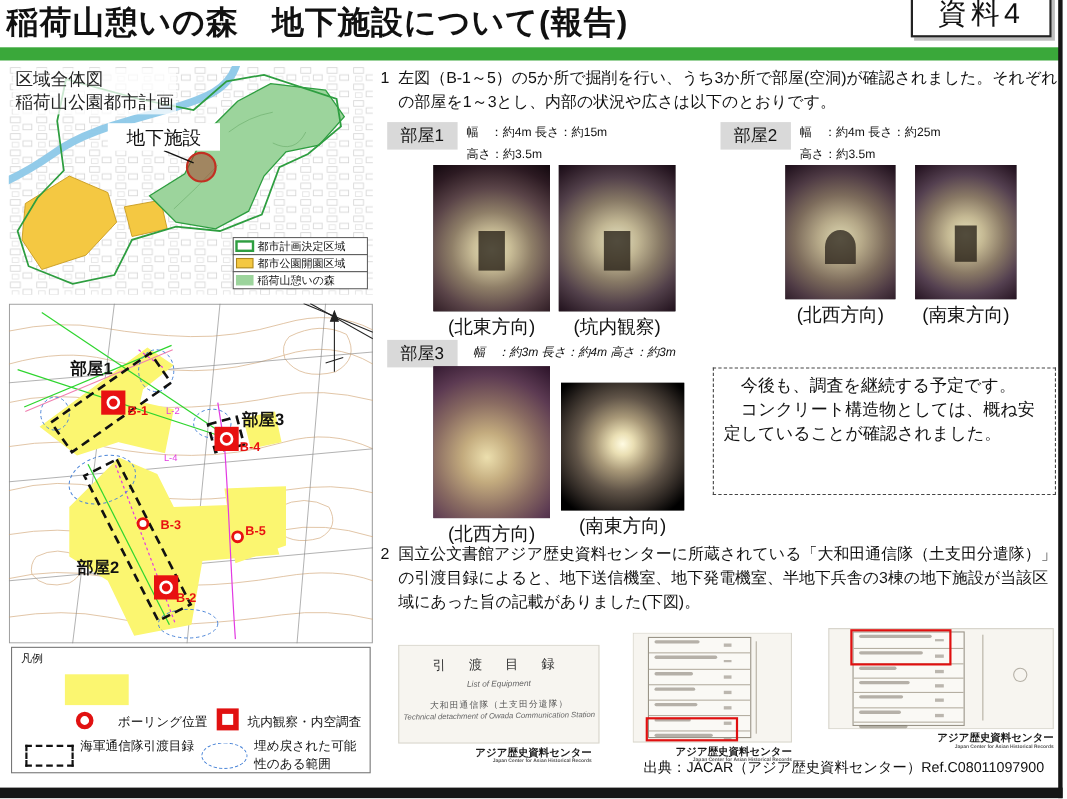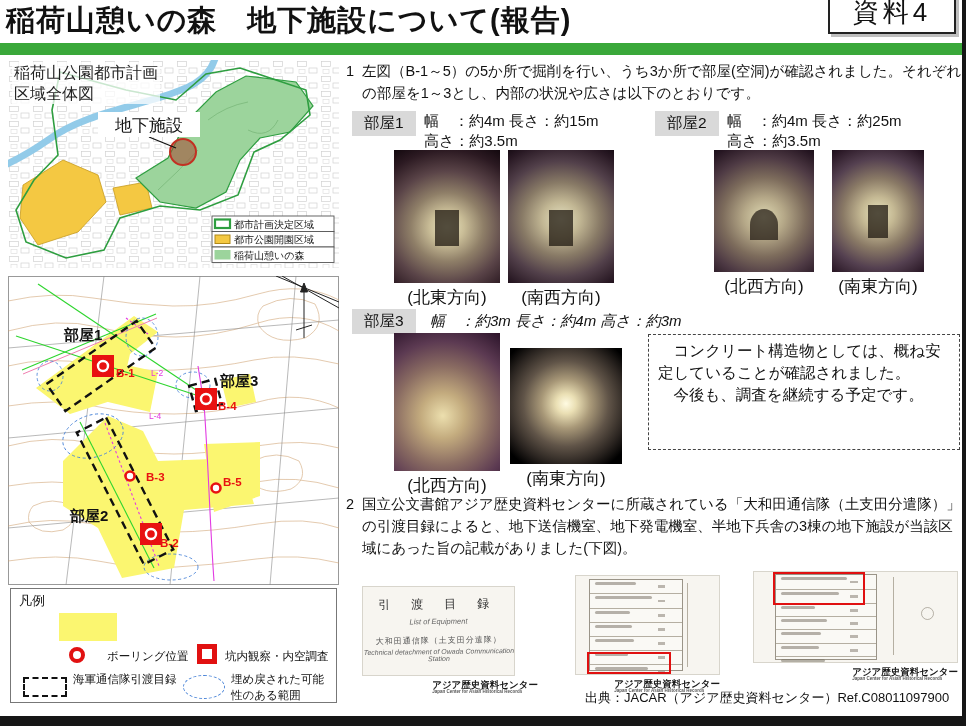--- a/index.html
+++ b/index.html
@@ -13,56 +13,56 @@
   .greenbar{position:absolute;left:0;top:43px;width:963px;height:12px;background:#3aa83a;}
   .right-border{position:absolute;left:962px;top:0;width:4px;height:726px;background:#161616;}
   .bottom-bar{position:absolute;left:0;top:716px;width:966px;height:10px;background:#161616;}
   
   .city-map{position:absolute;left:8px;top:60px;width:331px;height:208px;}
   .city-map svg{position:absolute;left:0;top:0;}
   .city-title{position:absolute;left:4px;top:2px;font-size:16px;line-height:21px;color:#222;background:rgba(255,255,255,.75);padding:0 2px;}
   .site-map{position:absolute;left:8px;top:276px;width:331px;height:309px;}
   
   .legend{position:absolute;left:10px;top:588px;width:327px;height:115px;border:1px solid #777;background:#fff;box-sizing:border-box;font-size:11.5px;}
-  .legend .lg-title{position:absolute;left:8px;top:3px;font-size:13px;}
+  .legend .lg-title{position:absolute;left:8px;top:3px;font-size:10px;}
   .lg-yellow{position:absolute;left:48px;top:24px;width:58px;height:28px;background:#fbf670;}
   .lg-radar{position:absolute;left:118px;top:22px;width:202px;line-height:1.45;}
   .lg-circle{position:absolute;left:58px;top:58px;width:8px;height:8px;border:4.5px solid #e11111;border-radius:50%;background:#fff;}
   .lg-boring{position:absolute;left:96px;top:60px;}
   .lg-square{position:absolute;left:186px;top:55px;width:10px;height:10px;border:5px solid #e11111;background:#fff;}
   .lg-survey{position:absolute;left:214px;top:60px;}
   .lg-dashrect{position:absolute;left:12px;top:88px;width:40px;height:16px;border:2.5px dashed #111;}
   .lg-room{position:absolute;left:62px;top:83px;width:108px;line-height:1.35;}
   .lg-ellipse{position:absolute;left:172px;top:86px;width:40px;height:22px;border:1.5px dashed #4d86d8;border-radius:50%;}
   .lg-backfill{position:absolute;left:220px;top:83px;width:104px;line-height:1.35;}
   
   .sec{position:absolute;display:flex;gap:8px;font-size:14.5px;line-height:1.5;}
   .sec .num{flex:none;}
   .sec1{left:346px;top:61px;width:616px;}
   .sec2{left:346px;top:494px;width:616px;}
   .room-tag{position:absolute;background:#d9d9d9;font-size:15.5px;padding:2px 12px;}
-  .dims{position:absolute;font-size:15px;line-height:20px;white-space:nowrap;}
+  .dims{position:absolute;font-size:11px;line-height:20px;white-space:nowrap;}
   .fig{position:absolute;display:flex;flex-direction:column;align-items:center;gap:3px;}
   .fig .cap{font-size:17px;}
   .ph{position:relative;overflow:hidden;background:#150a10;}
   .ph-a{width:106px;height:133px;background:#150a10 radial-gradient(90% 68% at 50% 58%,#eae5bf 0%,#c9bd97 18%,#8f7f68 38%,#5a4448 62%,#2c1a22 85%,#150a10 100%);}
   .ph-b{width:106px;height:133px;background:#150a10 radial-gradient(88% 66% at 50% 52%,#e4e0c0 0%,#c2b794 20%,#887a66 42%,#52404a 66%,#281823 88%,#120810 100%);}
   .ph-c{width:100px;height:122px;background:#170b12 radial-gradient(92% 72% at 50% 55%,#ded8b2 0%,#b5a888 22%,#7d6c5c 45%,#4e3a44 68%,#261622 88%,#120811 100%);}
   .ph-d{width:92px;height:122px;background:#170b12 radial-gradient(90% 68% at 50% 52%,#e7e2bc 0%,#c4b893 20%,#8a7a66 42%,#544050 66%,#2a1826 88%,#130812 100%);}
   .ph-e{width:106px;height:138px;background:#2a1025 radial-gradient(95% 75% at 46% 60%,#ecdfae 0%,#c3ab7e 22%,#8a6c62 48%,#5c3a52 72%,#3a1f36 90%,#2a1025 100%);}
   .ph-f{width:112px;height:116px;background:#000 radial-gradient(circle at 50% 48%,#fffbe2 0%,#eadfb4 12%,#a89878 30%,#605448 52%,#2a2420 74%,#000 90%);}
   .ph-a::after,.ph-b::after,.ph-d::after{content:"";position:absolute;left:39%;top:45%;width:22%;height:27%;background:rgba(32,26,18,.75);}
   .ph-c::after{content:"";position:absolute;left:36%;top:48%;width:28%;height:26%;border-radius:50% 50% 0 0;background:rgba(28,22,16,.7);}
   .note{position:absolute;left:648px;top:334px;width:312px;height:116px;border:1.5px dashed #444;box-sizing:border-box;
         padding:5px 9px;font-size:15.5px;line-height:1.42;}
   .note p{margin:0;}
   
   .doc-wrap{position:absolute;display:flex;flex-direction:column;}
   .doc{position:relative;background:#f7f5f0;box-shadow:0 0 0 1px #d8d5cc inset;overflow:hidden;}
-  .wm{align-self:flex-end;margin-top:4px;line-height:1.05;}
+  .wm{align-self:flex-end;text-align:right;margin-top:4px;line-height:1.05;}
   .wm .wm-jp{font-size:9.5px;font-weight:bold;color:#1a1a1a;}
   .wm .wm-en{font-size:4.5px;color:#555;font-weight:bold;}
   .doc1-inner{transform:rotate(-.8deg);padding-top:10px;text-align:center;color:#4a4a4a;}
   .d1-title{font-family:"Liberation Serif",serif;font-size:12px;letter-spacing:9px;color:#333;}
   .d1-sub{font-style:italic;font-size:7.5px;margin-top:4px;color:#666;}
   .d1-l1{font-size:8px;margin-top:9px;color:#555;letter-spacing:1px;}
   .d1-l2{font-style:italic;font-size:7px;margin-top:2px;color:#666;}
   .dt{position:absolute;border:1px solid #9a9488;background:#faf9f5;}
   .dt .row{position:relative;border-bottom:1px solid #b5afa2;box-sizing:border-box;}
   .scr{height:2.5px;background:#7c7467;opacity:.55;border-radius:2px;margin:2px 5px 0 5px;}
@@ -113,22 +113,22 @@
         <text x="22" y="11.5" font-size="10" fill="#111">都市計画決定区域</text>
         <rect x="0" y="15.5" width="122" height="15.5" fill="#fff" stroke="#555" stroke-width="0.9"></rect>
         <rect x="3" y="19" width="15" height="8.5" fill="#f4c842" stroke="#b08818" stroke-width="1"></rect>
         <text x="22" y="27" font-size="10" fill="#111">都市公園開園区域</text>
         <rect x="0" y="31" width="122" height="15.5" fill="#fff" stroke="#555" stroke-width="0.9"></rect>
         <rect x="3" y="34.5" width="15" height="8.5" fill="#9cd49c" stroke="#9cd49c" stroke-width="1"></rect>
         <text x="22" y="42.5" font-size="10" fill="#111">稲荷山憩いの森</text>
       </g>
     </svg>
     <div class="city-title">
+      <div>区域全体図</div>
       <div>稲荷山公園都市計画</div>
-      <div>区域全体図</div>
     </div>
   </div>
 
   <div class="site-map">
     <svg width="331" height="309" viewBox="0 0 331 309">
       <rect x="0.5" y="0.5" width="330" height="308" fill="#ffffff" stroke="#999" stroke-width="1"></rect>
 
       <g fill="none" stroke="#cfa170" stroke-width="0.7" opacity="0.8">
         <path d="M0,25 q45,-10 85,-3 t80,8 t85,-12 t81,6"></path>
         <path d="M0,55 q50,-14 90,-4 t78,10 t82,-14 t81,8"></path>
@@ -252,21 +252,21 @@
     <div>幅　：約4m 長さ：約25m</div>
     <div>高さ：約3.5m</div>
   </div>
 
   <div class="fig" style="left:394px;top:150px;">
     <div class="ph ph-a"></div>
     <div class="cap">(北東方向)</div>
   </div>
   <div class="fig" style="left:508px;top:150px;">
     <div class="ph ph-b"></div>
-    <div class="cap">(南西方向)</div>
+    <div class="cap">(坑内観察)</div>
   </div>
   <div class="fig" style="left:714px;top:150px;">
     <div class="ph ph-c"></div>
     <div class="cap">(北西方向)</div>
   </div>
   <div class="fig" style="left:832px;top:150px;">
     <div class="ph ph-d"></div>
     <div class="cap">(南東方向)</div>
   </div>
 
@@ -278,31 +278,31 @@
   <div class="fig" style="left:394px;top:333px;">
     <div class="ph ph-e"></div>
     <div class="cap">(北西方向)</div>
   </div>
   <div class="fig" style="left:510px;top:348px;">
     <div class="ph ph-f"></div>
     <div class="cap">(南東方向)</div>
   </div>
 
   <div class="note">
+    <p>　今後も、調査を継続する予定です。</p>
     <p>　コンクリート構造物としては、概ね安定していることが確認されました。</p>
-    <p>　今後も、調査を継続する予定です。</p>
   </div>
 
   <div class="sec sec2">
     <span class="num">2</span>
     <div>国立公文書館アジア歴史資料センターに所蔵されている「大和田通信隊（土支田分遣隊）」の引渡目録によると、地下送信機室、地下発電機室、半地下兵舎の3棟の地下施設が当該区域にあった旨の記載がありました(下図)。</div>
   </div>
 
   <div class="doc-wrap" style="left:362px;top:586px;width:176px;">
-    <div class="doc" style="width:153px;height:90px;">
+    <div class="doc" style="width:183px;height:90px;">
       <div class="doc1-inner">
         <div class="d1-title">引 渡 目 録</div>
         <div class="d1-sub">List of Equipment</div>
         <div class="d1-l1">大和田通信隊（土支田分遣隊）</div>
         <div class="d1-l2">Technical detachment of Owada Communication Station</div>
       </div>
     </div>
     <div class="wm">
       <div class="wm-jp">アジア歴史資料センター</div>
       <div class="wm-en">Japan Center for Asian Historical Records</div>

